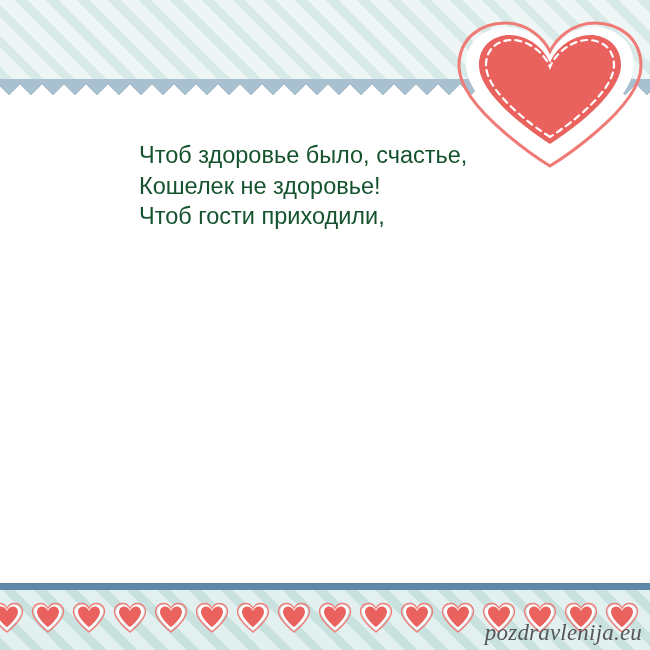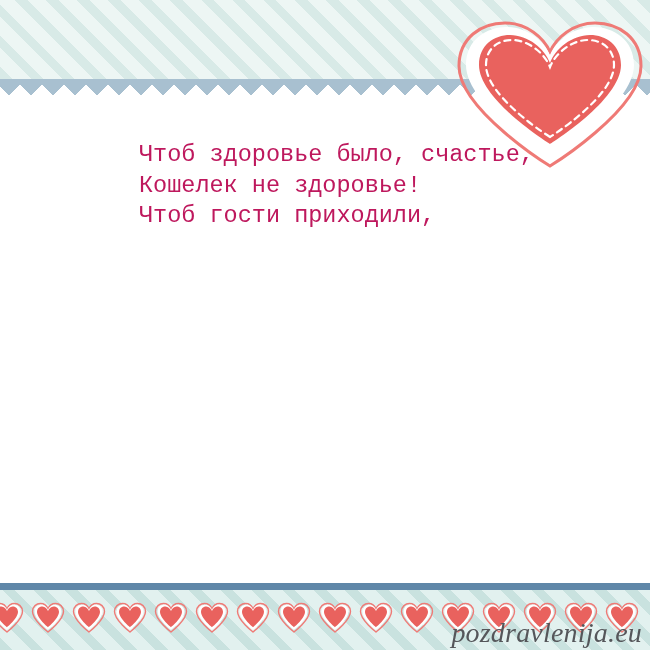--- a/index.html
+++ b/index.html
@@ -73,22 +73,22 @@
     height: 150px;
   }
   .big-heart svg { display: block; width: 190px; height: 150px; }
 
   
   .message {
     position: absolute;
     left: 139px;
     top: 140px;
     width: 420px;
-    color: #be185d;
-    font-family: Liberation Mono, monospace;
+    color: #14532d;
+    font-family: Liberation Sans, sans-serif;
     font-size: 23.5px;
     line-height: 30.5px;
     white-space: nowrap;
   }
   .message .line { display: block; }
 
   
   .bottom-blue-band {
     position: absolute;
     left: 0;
@@ -148,21 +148,21 @@
   .mini-heart:first-child { margin-left: -10px; }
   .mini-heart svg { display: block; width: 34px; height: 31px; }
 
   .watermark {
     position: absolute;
     right: 8px;
     top: 620px;
     color: #55565a;
     font-family: "Liberation Serif", serif;
     font-style: italic;
-    font-size: 28px;
+    font-size: 23px;
     letter-spacing: 0.2px;
     line-height: 26px;
   }
 </style>
 </head>
 <body>
 
 <div class="card">
 
   <div class="top-stripes"></div>

